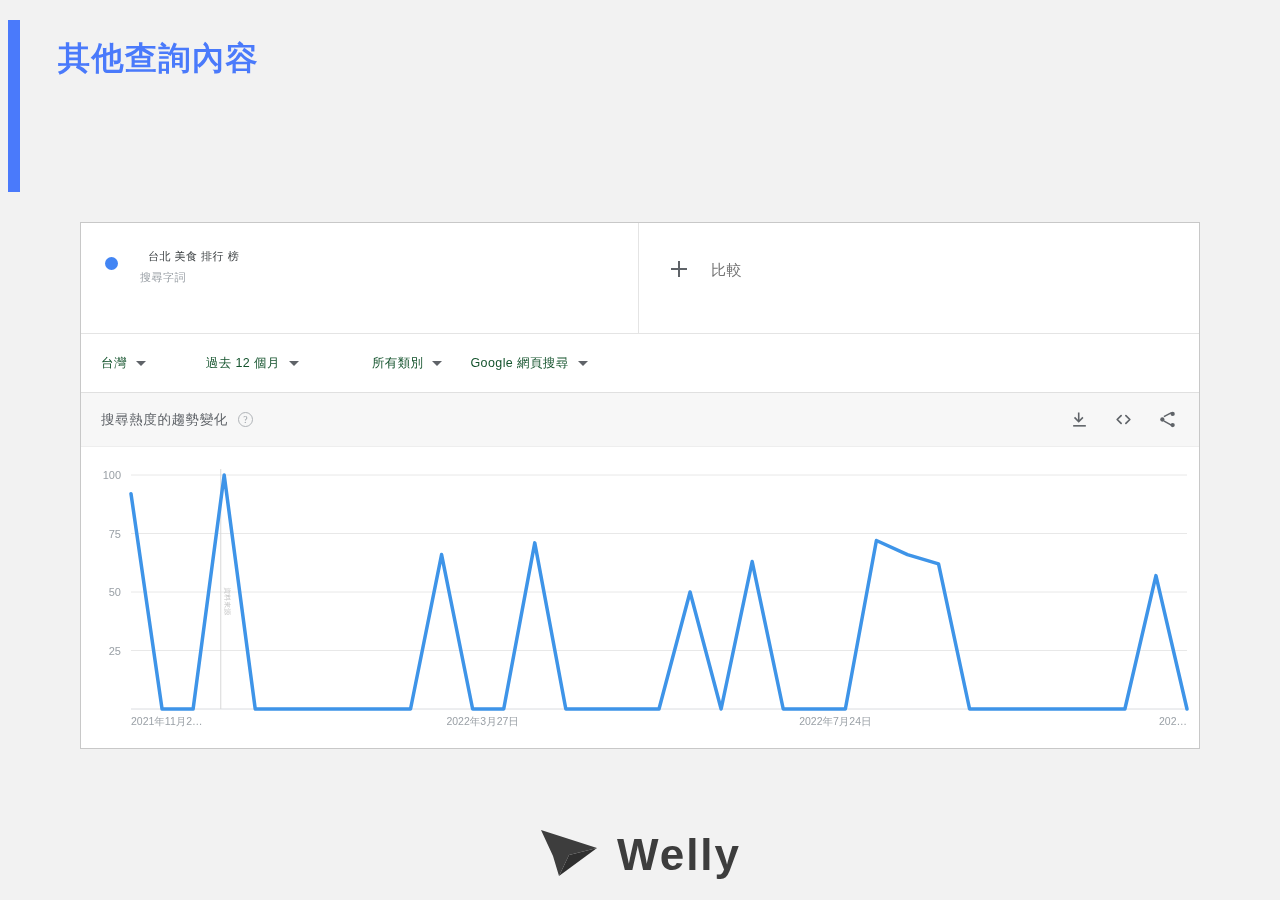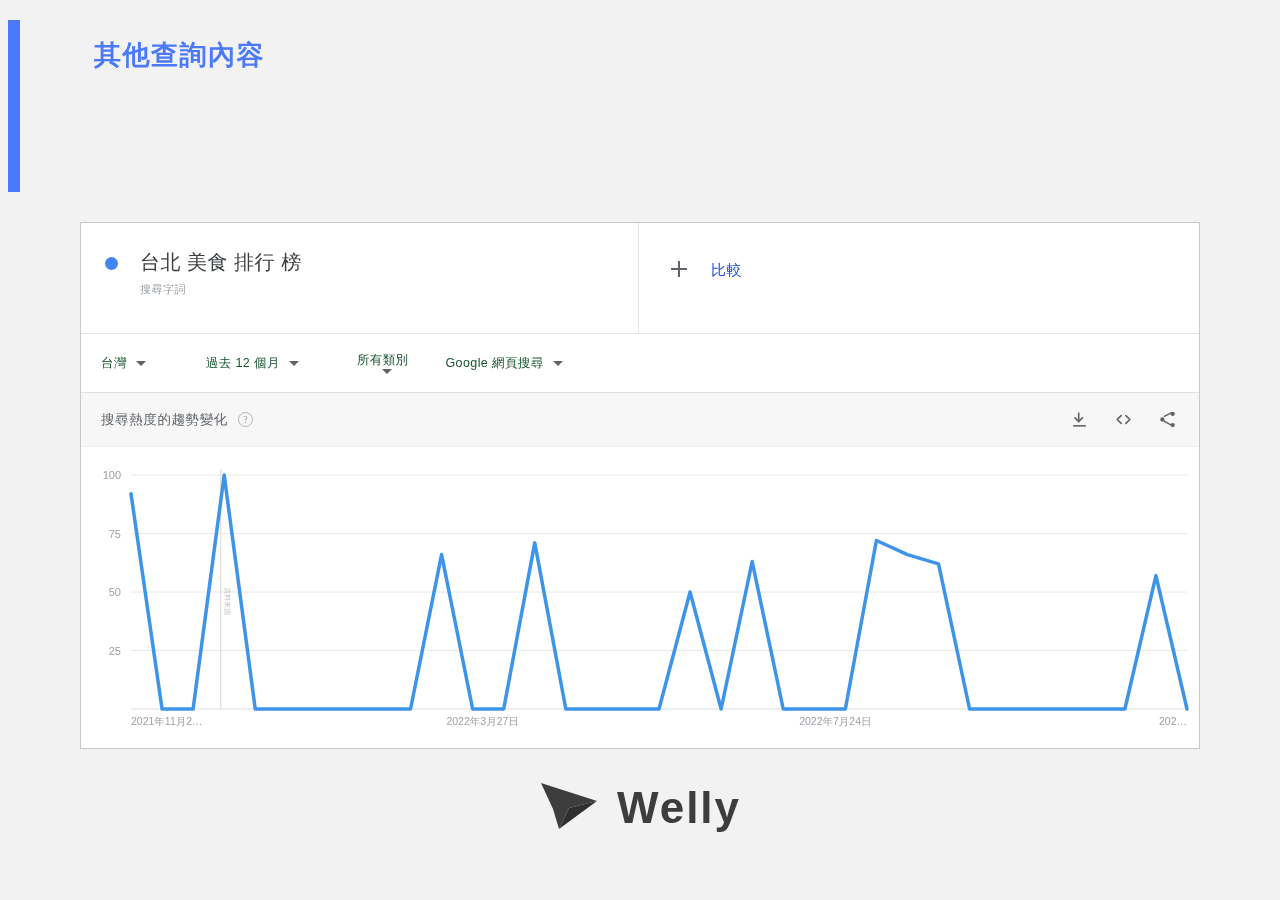--- a/index.html
+++ b/index.html
@@ -39,27 +39,26 @@
   }
 
   .heading-text {
     position: absolute;
     left: 50px;
     top: 0;
     width: 840px;
   }
 
   .eyebrow {
-    font-size: 27px;
+    font-size: 32px;
     font-weight: 700;
     color: #4a7afb;
     letter-spacing: 1.5px;
     line-height: 1.2;
     padding-top: 19px;
-    margin-left: 36px;
   }
 
   .headline {
     font-size: 41px;
     font-weight: 700;
     color: #4a4a4a;
     letter-spacing: 2px;
     line-height: 1.25;
     padding-top: 22px;
     white-space: nowrap;
@@ -97,24 +96,25 @@
     border-radius: 50%;
     background: #4285f4;
     margin-top: 8px;
     margin-right: 22px;
     flex: none;
   }
 
   .term-texts { display: flex; flex-direction: column; }
 
   .term-title {
-    font-size: 20px;
+    font-size: 11px;
     color: #3c4043;
     line-height: 1.35;
     letter-spacing: 0.5px;
+    margin-left: 8px;
   }
 
   .term-sub {
     font-size: 11px;
     color: #9aa0a6;
     margin-top: 6px;
     letter-spacing: 0.5px;
   }
 
   .compare-cell {
@@ -135,21 +135,21 @@
   .plus-icon::after {
     content: "";
     position: absolute;
     background: #5f6368;
   }
   .plus-icon::before { left: 0; top: 7px; width: 16px; height: 1.6px; }
   .plus-icon::after  { top: 0; left: 7px; width: 1.6px; height: 16px; }
 
   .compare-label {
     font-size: 15px;
-    color: #1d4ed8;
+    color: #737373;
     letter-spacing: 0.5px;
   }
 
   
   .filter-row {
     display: flex;
     align-items: center;
     height: 59px;
     border-bottom: 1px solid #e0e0e0;
     padding-left: 20px;
@@ -169,21 +169,21 @@
   .caret {
     width: 0; height: 0;
     border-left: 5px solid transparent;
     border-right: 5px solid transparent;
     border-top: 5px solid #5f6368;
     flex: none;
   }
 
   .f1 { margin-left: 0;  }
   .f2 { margin-left: 60px; align-items: center; }
-  .f3 { margin-left: 58px; flex-direction: column; }
+  .f3 { margin-left: 73px; }
   .f4 { margin-left: 28px; }
 
   
   .chart-header {
     display: flex;
     align-items: center;
     justify-content: space-between;
     height: 54px;
     background: #f7f7f7;
     border-bottom: 1px solid #eeeeee;
@@ -219,21 +219,21 @@
     height: 300px;
     background: #ffffff;
   }
 
   .plot-svg { display: block; width: 100%; height: 300px; }
 
   
   .logo {
     position: absolute;
     left: 0;
-    top: 781px;
+    top: 828px;
     width: 1280px;
     display: flex;
     align-items: center;
     justify-content: center;
   }
 
   .logo-mark { margin-right: 16px; }
 
   .logo-text {
     font-size: 44px;

